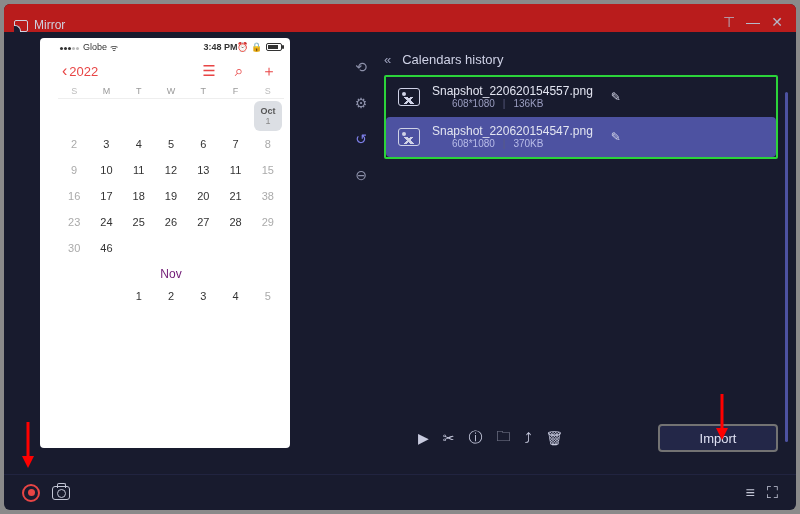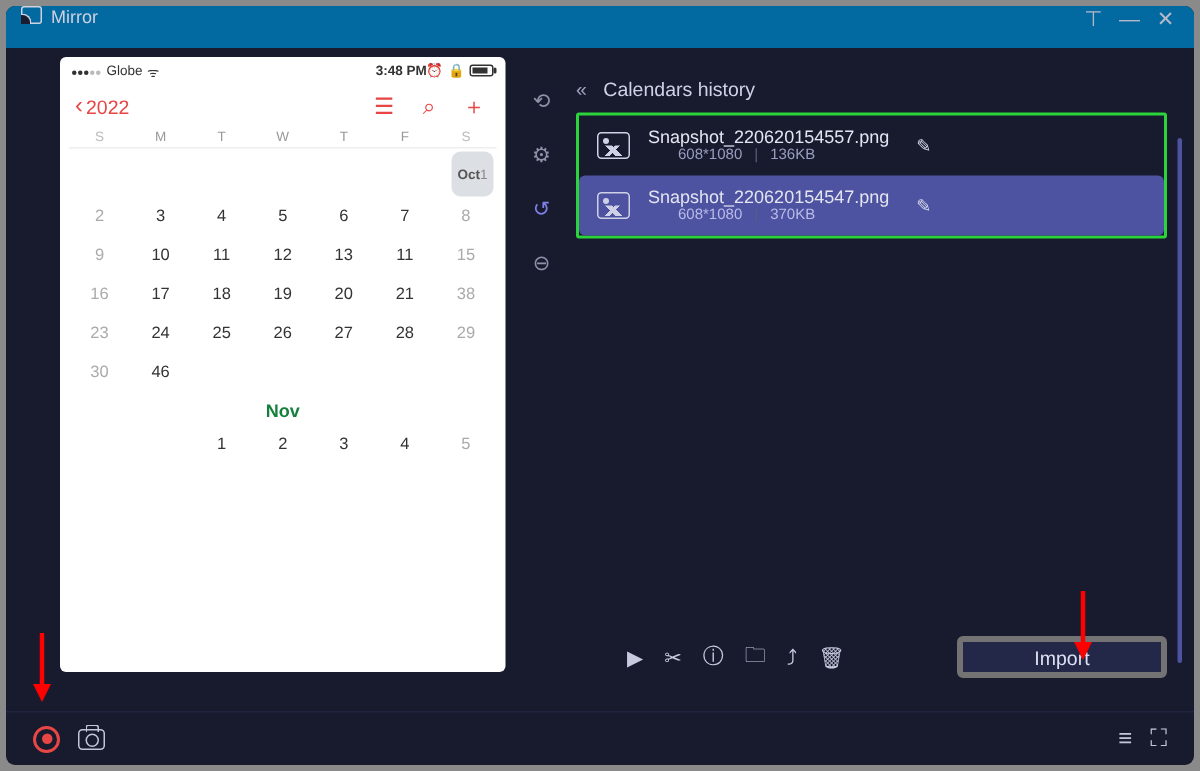--- a/index.html
+++ b/index.html
@@ -10,60 +10,60 @@
     position: relative;
   }
   .window {
     position: absolute; left: 4px; top: 4px; right: 4px; bottom: 4px;
     background: #181b2e;
     border-radius: 6px;
     display: flex; flex-direction: column;
     overflow: hidden;
   }
   .titlebar {
-    height: 28px; display: flex; align-items: flex-start;
+    height: 28px; display: flex; align-items: flex-end;
     padding: 0 10px; color: #cfd2e0; font-size: 12px;
-    background: #0369a1;
+    background: #b91c1c;
   }
   .titlebar .cast-ico { width: 14px; height: 12px; border: 1.5px solid #cfd2e0; border-radius: 2px; position: relative; margin-right: 6px; }
   .titlebar .cast-ico:after { content:""; position:absolute; left:-1px; bottom:-1px; width:6px; height:6px; border-top:1.5px solid #cfd2e0; border-right:1.5px solid #cfd2e0; border-radius: 0 6px 0 0; background:#1a1d32;}
   .titlebar .spacer { flex: 1; }
   .winbtn { width: 18px; height: 18px; color:#b5b8c9; font-size:14px; text-align:center; line-height:16px; margin-left:6px; cursor:pointer;}
   .content { flex: 1; display: flex; }
   .phone-pane { width: 340px; padding: 6px 20px 0 36px; position:relative; }
   .phone {
-    background: #fff; width: 297px; height: 410px; border-radius: 4px;
-    overflow: hidden; position: relative; font-size: 11px; color:#222;
+    background: #fff; width: 250px; height: 410px; border-radius: 4px;
+    overflow: hidden; position: relative; font-size: 11px; color:#222;padding-left:12px;
   }
   .statusbar { height: 18px; display:flex; align-items:center; padding:0 8px; font-size:9px; color:#333;}
   .statusbar .sb-left, .statusbar .sb-right { display:flex; align-items:center; gap:3px;}
   .statusbar .sb-center { flex:1; text-align:right; font-weight:600;}
   .sig-dots span{display:inline-block;width:3px;height:3px;border-radius:50%;background:#333;margin-right:1px;}
   .sig-dots span.dim{background:#bbb;}
   .batt{display:inline-block;width:16px;height:8px;border:1px solid #333;border-radius:2px;position:relative;}
   .batt:after{content:"";position:absolute;right:-3px;top:1px;width:2px;height:4px;background:#333;border-radius:1px;}
   .batt:before{content:"";position:absolute;left:1px;top:1px;width:10px;height:4px;background:#333;}
   .cal-hdr { display:flex; align-items:center; height:30px; padding:0 10px; }
   .cal-back { color:#e84545; font-size:13px; display:flex; align-items:center; font-weight:500;}
   .cal-back .chev{font-size:16px;margin-right:2px;}
   .cal-hdr .sp{flex:1;}
   .cal-ico { width:22px; text-align:center; color:#e84545; font-size:15px; margin-left:8px;}
   .dow { display:grid; grid-template-columns:repeat(7,1fr); text-align:center; font-size:9px; color:#999; padding:0 6px;}
   .dow span:first-child,.dow span:last-child{color:#bbb;}
   .sep{height:1px;background:#eee;margin:2px 6px 0;}
   .month-block{padding:2px 6px 0;}
   .oct-badge{
     margin-left:auto;margin-right:2px;width:28px;height:30px;background:#dcdfe4;border-radius:6px;
-    display:flex;flex-direction:row;align-items:center;justify-content:center;font-size:9px;color:#555;
+    display:flex;flex-direction:column;align-items:center;justify-content:center;font-size:9px;color:#555;
   }
   .oct-row{display:flex;justify-content:flex-end;}
   .grid{display:grid;grid-template-columns:repeat(7,1fr);text-align:center;row-gap:0;}
   .grid span{height:26px;line-height:26px;font-size:11px;color:#333;}
   .grid span.we{color:#aaa;}
-  .nov-label{text-align:center;font-size:12px;color:#15803d;padding:6px 0 2px;font-weight:700;}
+  .nov-label{text-align:center;font-size:12px;color:#701a75;padding:6px 0 2px;font-weight:400;}
   .cal-btm{position:absolute;bottom:0;left:0;right:0;height:32px;border-top:1px solid #eee;
     display:flex;align-items:center;justify-content:space-between;padding:0 14px;color:#e84545;font-size:12px;}
   .bottombar {
     height: 36px; display:flex; align-items:center; padding:0 18px;
     border-top:1px solid #212440; color:#c3c6d6;
   }
   .rec-dot{width:18px;height:18px;border:2px solid #e84545;border-radius:50%;display:flex;align-items:center;justify-content:center;}
   .rec-dot:before{content:"";width:7px;height:7px;background:#e84545;border-radius:50%;}
   .cam-ico{width:18px;height:14px;border:1.5px solid #c3c6d6;border-radius:3px;margin-left:12px;position:relative;}
   .cam-ico:before{content:"";position:absolute;top:-4px;left:4px;width:7px;height:4px;border:1.5px solid #c3c6d6;border-bottom:none;border-radius:2px 2px 0 0;}
@@ -88,21 +88,21 @@
   .file-name{font-size:12px;}
   .file-meta{font-size:10px;color:#9a9dc0;display:flex;gap:8px;padding-left:20px;}
   .file-meta .bar{color:#5a5d80;}
   .sel .file-meta{color:#b8bce8;}
   .edit-ico{margin-left:18px;color:#d6d8ea;font-size:12px;}
   .scroll-ind{position:absolute;right:8px;top:60px;width:3px;height:350px;background:#4d52a1;border-radius:2px;}
   .action-row{position:absolute;left:40px;right:18px;bottom:22px;display:flex;align-items:center;}
   .action-icons{display:flex;gap:14px;color:#c8cbdf;font-size:14px;align-items:center;}
   .action-icons span{cursor:pointer;}
   .import-btn{
-    margin-left:auto;width:140px;height:28px;border:4px solid #737373;border-radius:4px;
+    margin-left:auto;width:120px;height:28px;border:2px solid #737373;border-radius:4px;
     color:#dfe1f2;font-size:13px;display:flex;align-items:center;justify-content:center;cursor:pointer;
     background:#232748;
   }
   
   .arrow{position:absolute;pointer-events:none;}
   .arrow svg{display:block;}
 </style>
 </head>
 <body>
 

